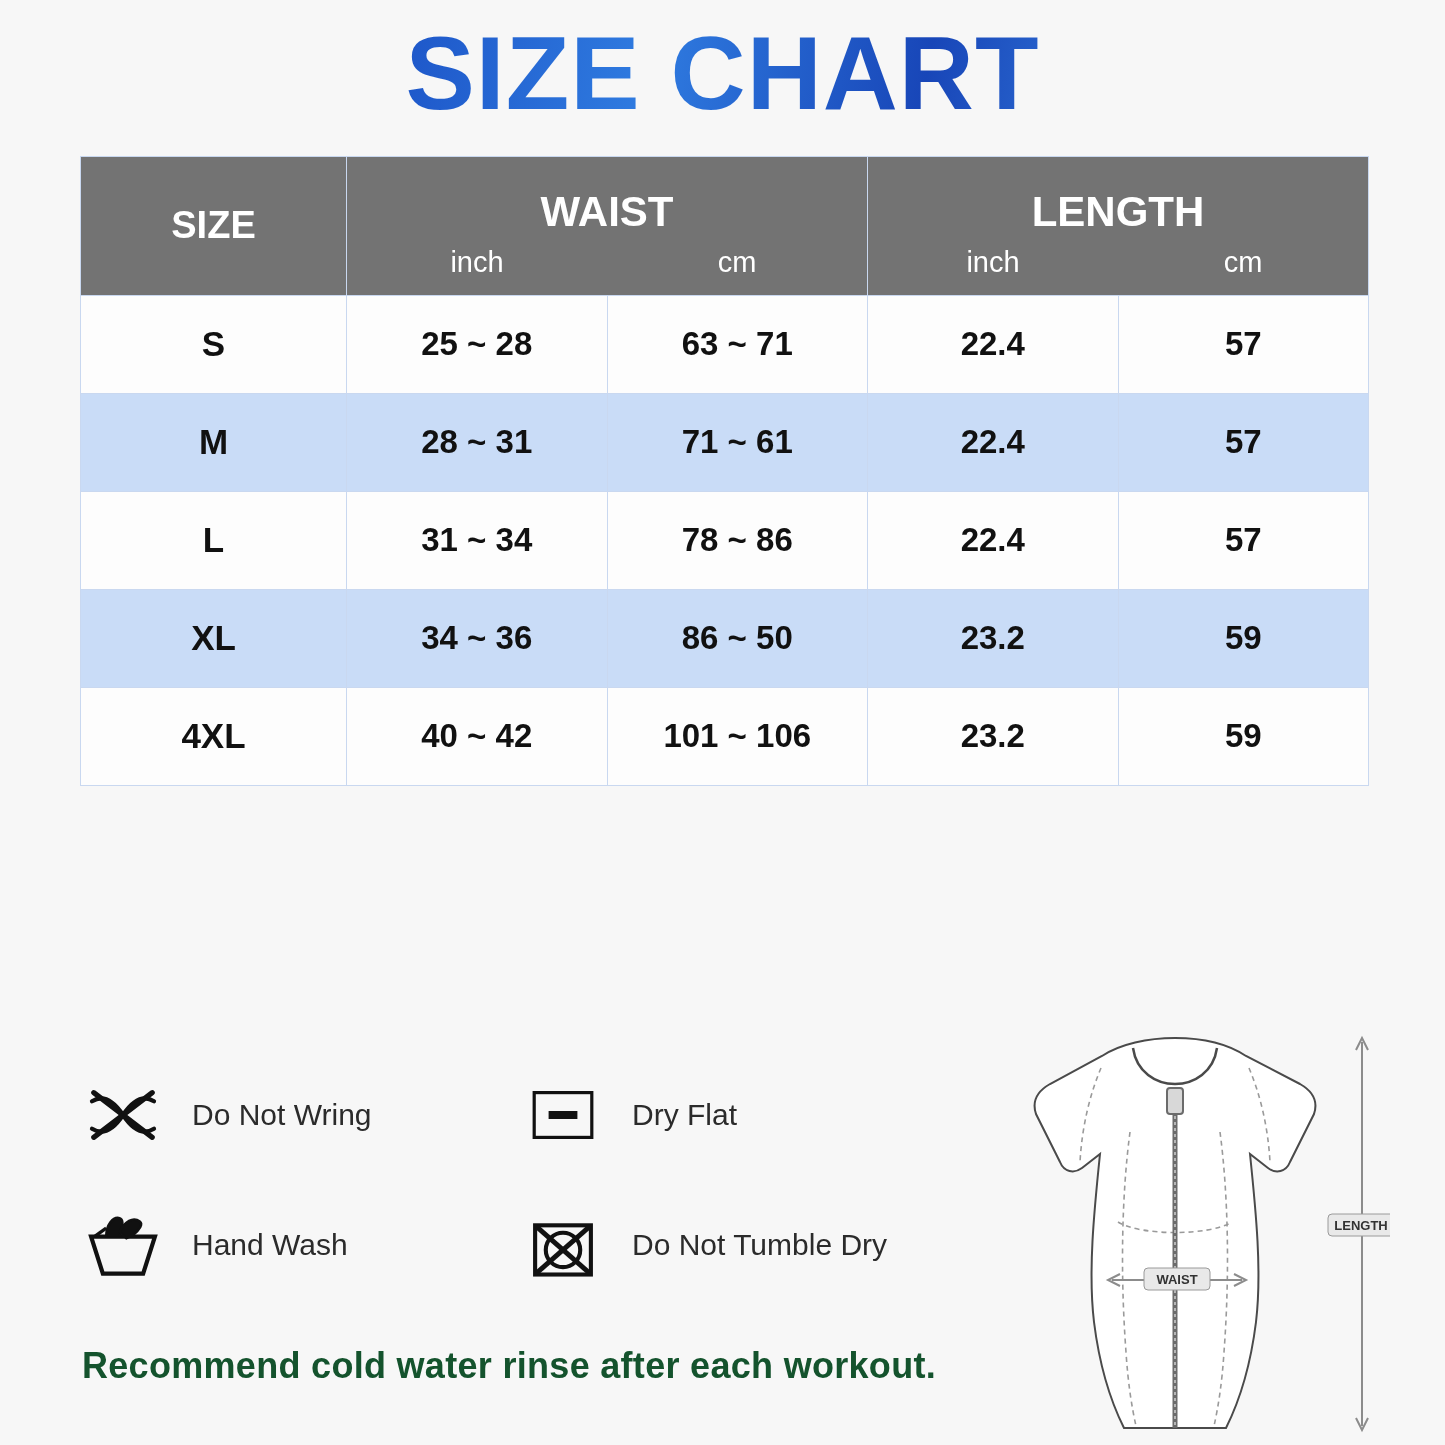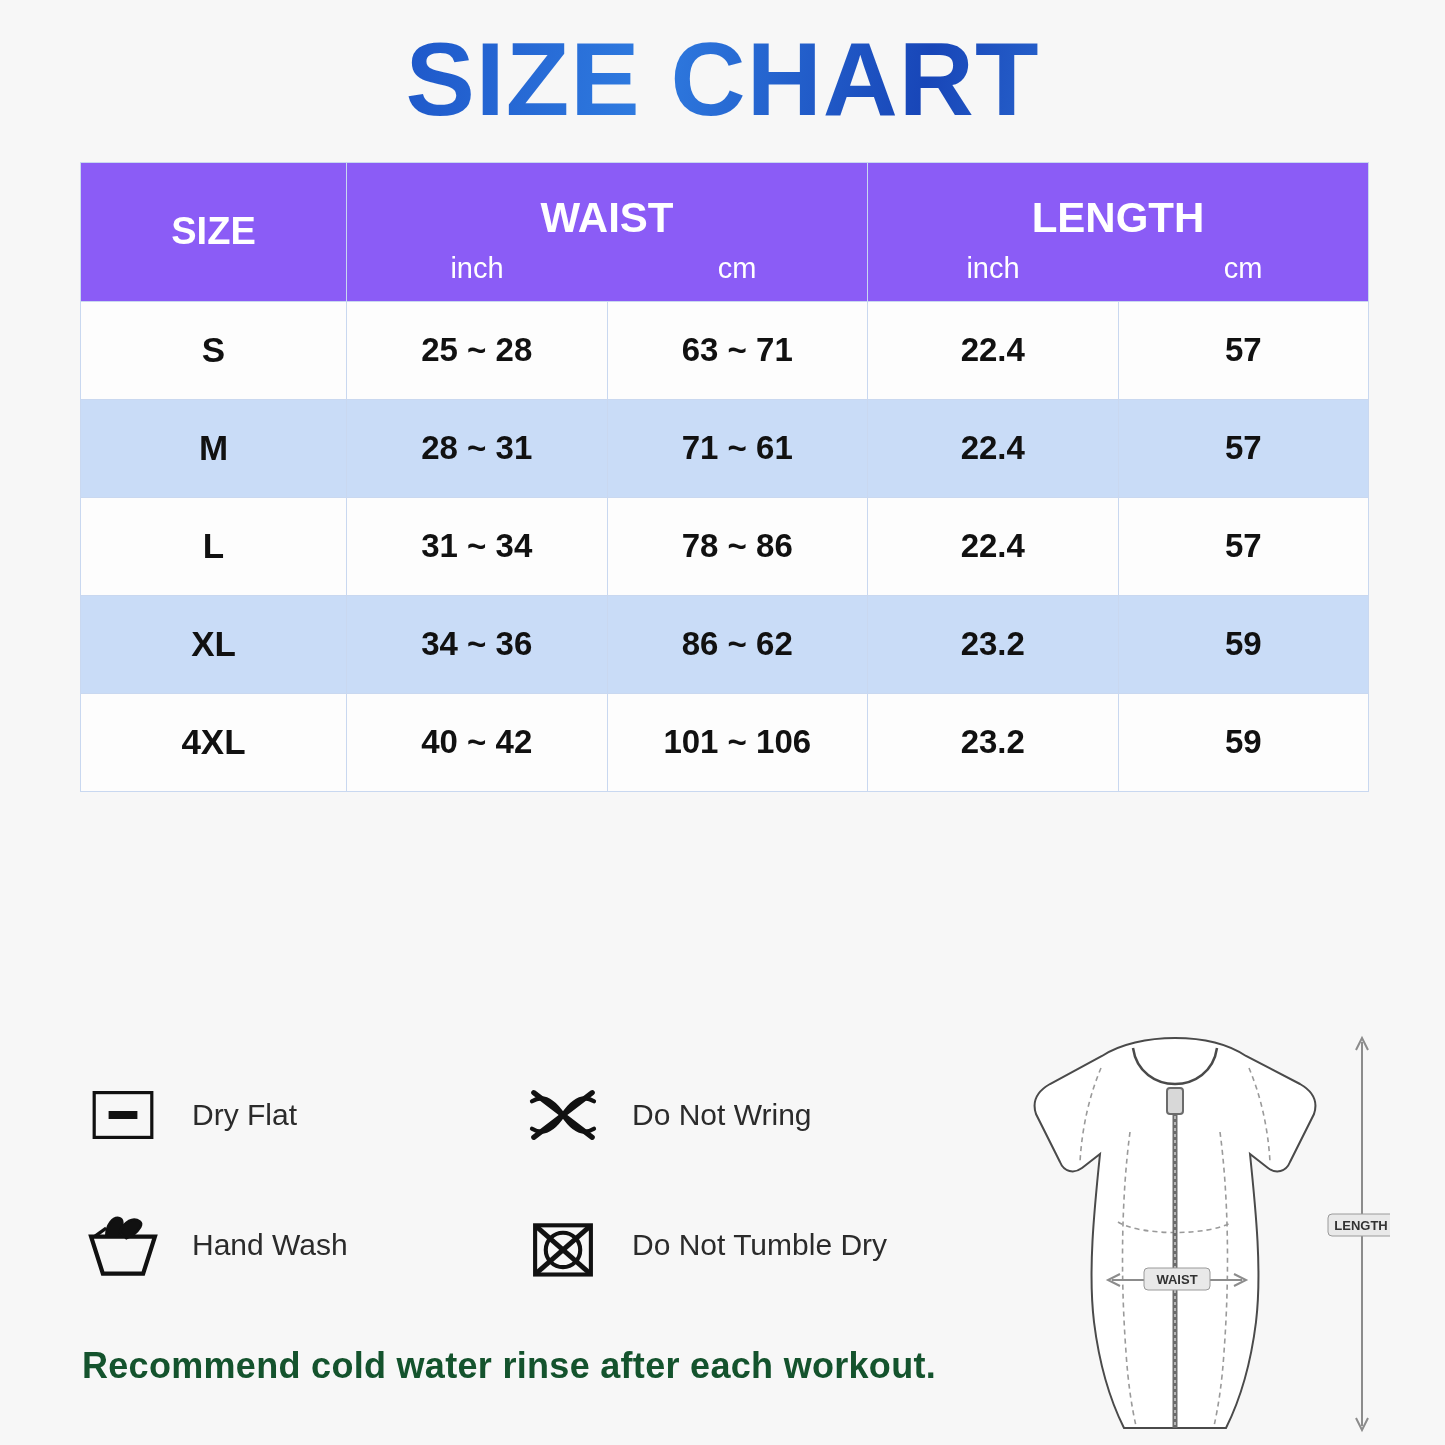--- a/index.html
+++ b/index.html
@@ -14,21 +14,21 @@
     overflow: hidden;
     position: relative;
   }
 
   
   .title {
     text-align: center;
     font-size: 104px;
     font-weight: bold;
     letter-spacing: 1px;
-    padding-top: 20px;
+    padding-top: 14px;
     line-height: 1.15;
     background: linear-gradient(100deg, #1a4fc4 0%, #1a4fc4 24%, #2f7be0 45%, #1846b8 64%, #3d8ae8 85%, #0e2f8c 100%);
     -webkit-background-clip: text;
     background-clip: text;
     color: transparent;
     -webkit-text-fill-color: transparent;
     font-stretch: condensed;
     transform: scaleX(1.0);
   }
 
@@ -39,21 +39,21 @@
   table.size-chart {
     width: 1285px;
     border-collapse: collapse;
     table-layout: fixed;
   }
   table.size-chart th, table.size-chart td {
     border: 1px solid #c9d8f0;
     text-align: center;
   }
   thead th {
-    background: #8b5cf6;
+    background: #737373;
     color: #ffffff;
     border: 1px solid #1b4db3;
     padding: 0;
   }
   .hdr-size {
     font-size: 38px;
     font-weight: bold;
     height: 138px;
     vertical-align: middle;
   }
@@ -198,62 +198,62 @@
       <tr>
         <td class="size-cell">L</td>
         <td>31 ~ 34</td>
         <td>78 ~ 86</td>
         <td>22.4</td>
         <td>57</td>
       </tr>
       <tr class="alt">
         <td class="size-cell">XL</td>
         <td>34 ~ 36</td>
-        <td>86 ~ 62</td>
+        <td>86 ~ 50</td>
         <td>23.2</td>
         <td>59</td>
       </tr>
       <tr>
         <td class="size-cell">4XL</td>
         <td>40 ~ 42</td>
         <td>101 ~ 106</td>
         <td>23.2</td>
         <td>59</td>
       </tr>
     </tbody>
   </table>
 </div>
 
 <div class="care-area">
   <div class="care-grid">
-
-    <div class="care-item">
-      <div class="care-icon">
-        <svg viewBox="0 0 100 100" width="80" height="80">
-          <rect x="14" y="22" width="72" height="56" fill="none" stroke="#111" stroke-width="4"></rect>
-          <rect x="32" y="45" width="36" height="10" fill="#111"></rect>
-        </svg>
-      </div>
-      <div class="care-label">Dry Flat</div>
-    </div>
 
     <div class="care-item">
       <div class="care-icon">
         <svg viewBox="0 0 100 100" width="86" height="86">
           <path d="M14 34 C30 24 42 38 50 50 C58 62 70 76 86 66" fill="none" stroke="#111" stroke-width="5" stroke-linecap="round"></path>
           <path d="M14 66 C30 76 42 62 50 50 C58 38 70 24 86 34" fill="none" stroke="#111" stroke-width="5" stroke-linecap="round"></path>
           <path d="M16 24 L84 76" stroke="#111" stroke-width="6" stroke-linecap="round"></path>
           <path d="M84 24 L16 76" stroke="#111" stroke-width="6" stroke-linecap="round"></path>
         </svg>
       </div>
       <div class="care-label">Do Not Wring</div>
     </div>
 
     <div class="care-item">
       <div class="care-icon">
+        <svg viewBox="0 0 100 100" width="80" height="80">
+          <rect x="14" y="22" width="72" height="56" fill="none" stroke="#111" stroke-width="4"></rect>
+          <rect x="32" y="45" width="36" height="10" fill="#111"></rect>
+        </svg>
+      </div>
+      <div class="care-label">Dry Flat</div>
+    </div>
+
+    <div class="care-item">
+      <div class="care-icon">
         <svg viewBox="0 0 100 100" width="84" height="84">
           <path d="M12 40 L88 40 L74 84 L26 84 Z" fill="none" stroke="#111" stroke-width="5"></path>
           <path d="M30 40 C30 26 38 16 46 18 C50 19 50 26 48 32 L46 40" fill="#111" stroke="#111" stroke-width="3"></path>
           <path d="M46 34 C52 22 62 16 70 22 C74 25 70 32 62 38 L54 42 Z" fill="#111" stroke="#111" stroke-width="3"></path>
           <path d="M16 40 L30 30" stroke="#111" stroke-width="4"></path>
         </svg>
       </div>
       <div class="care-label">Hand Wash</div>
     </div>
 

